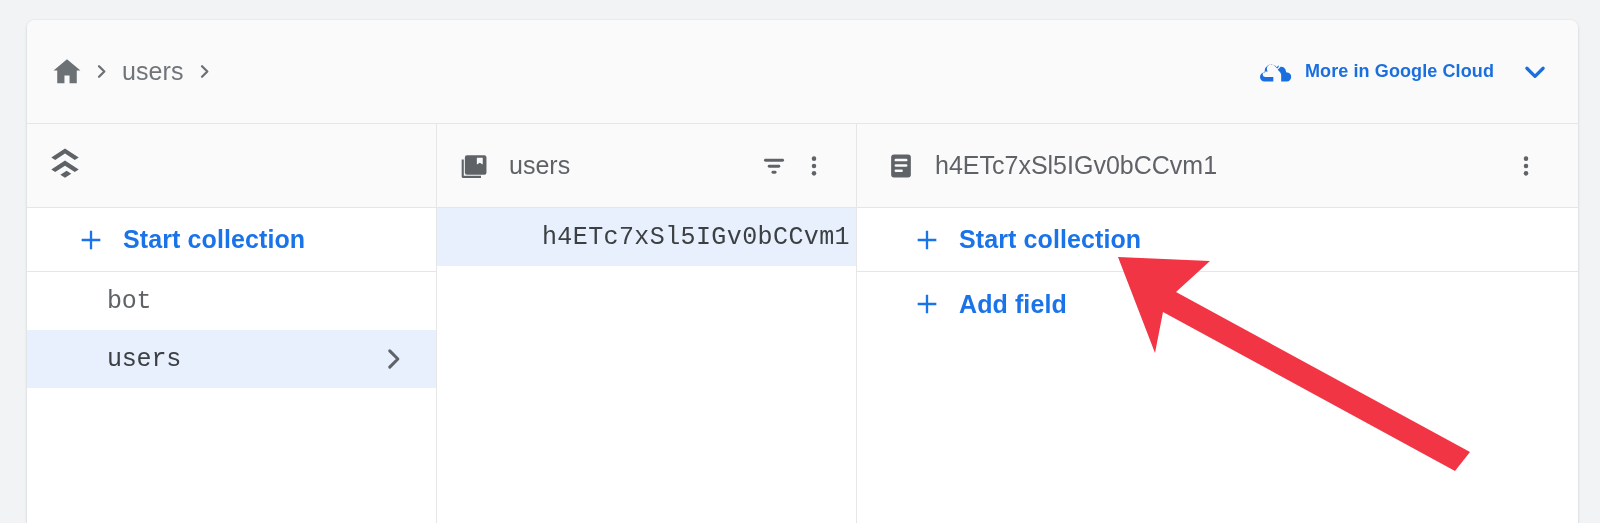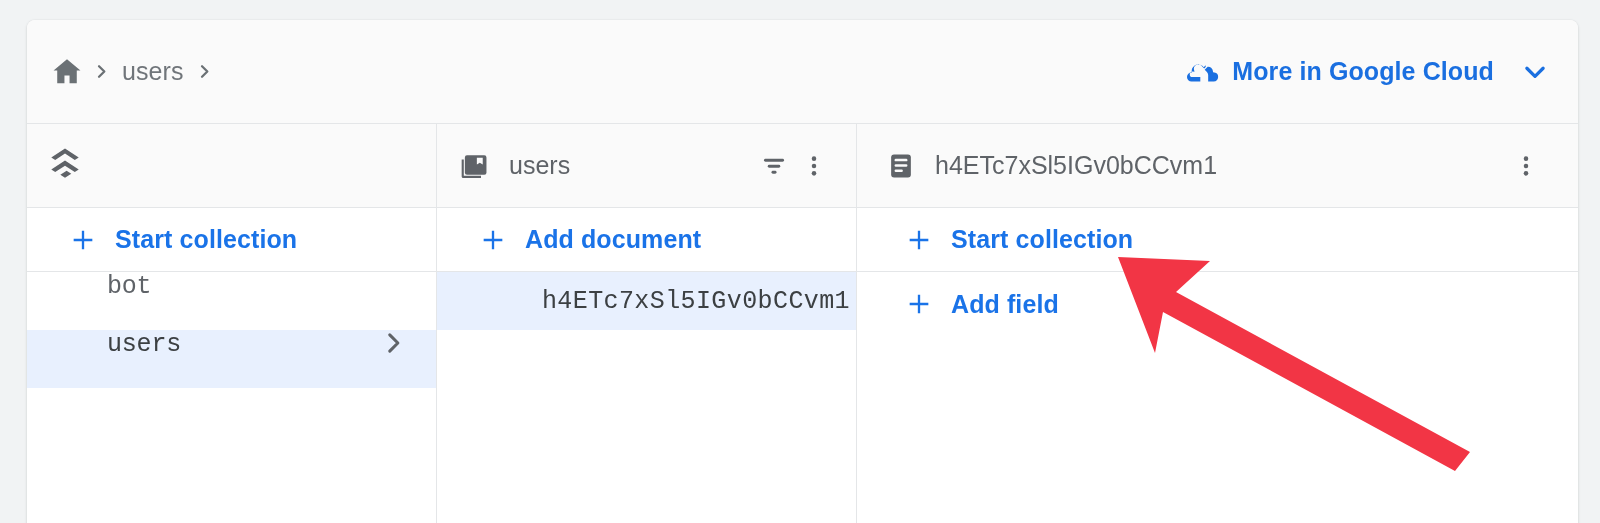--- a/index.html
+++ b/index.html
@@ -69,21 +69,21 @@
     top: 50%;
     transform: translateY(-50%);
     display: flex;
     align-items: center;
     color: #1a73e8;
     cursor: pointer;
     white-space: nowrap;
   }
   .cloud-icon { width: 34px; height: 34px; display:block; fill: #1a6fe0; margin-right: 12px; }
   .cloud-label {
-    font-size: 25px;
+    font-size: 18px;
     font-weight: 700;
     color: #1a6fe0;
     letter-spacing: 0.1px;
   }
   .cloud-chevron { width: 30px; height: 30px; display:block; margin-left: 26px; stroke:#1a6fe0; fill:none; stroke-width:2.6; }
 
   
   .columns {
     display: flex;
     height: 497px;
@@ -134,20 +134,21 @@
 
   
   .action-row {
     height: 64px;
     display: flex;
     align-items: center;
     border-bottom: 1px solid #e4e6e8;
     box-sizing: border-box;
     cursor: pointer;
     background: #ffffff;
+    padding-left: 8px;
   }
   .action-row .plus {
     width: 28px; height: 28px;
     margin-left: 42px;
     margin-right: 18px;
     flex: none;
     display: block;
     fill: #1a73e8;
   }
   .col-3 .action-row .plus { margin-left: 48px; }
@@ -156,21 +157,21 @@
     font-weight: 700;
     color: #1a73e8;
     letter-spacing: 0.1px;
     white-space: nowrap;
   }
 
   
   .list-row {
     height: 58px;
     display: flex;
-    align-items: flex-start;
+    align-items: center;
     box-sizing: border-box;
     cursor: pointer;
     background: #ffffff;
     padding-left: 80px;
     padding-right: 30px;
   }
   .list-row.selected { background: #e8f0fe; }
   .list-label {
     font-family: "Liberation Mono", "DejaVu Sans Mono", monospace;
     font-size: 25px;
@@ -288,26 +289,20 @@
         </span>
         <span class="head-btn">
           <svg width="26" height="26" viewBox="0 0 24 24" fill="#5f6368">
             <circle cx="12" cy="5.2" r="2.1"></circle>
               <circle cx="12" cy="12" r="2.1"></circle>
               <circle cx="12" cy="18.8" r="2.1"></circle>
           </svg>
         </span>
       </div>
 
-      <div class="action-row">
-        <svg class="plus" viewBox="0 0 24 24">
-            <path d="M11 4h2v7h7v2h-7v7h-2v-7H4v-2h7z"></path>
-          </svg>
-        <span class="action-label">Add document</span>
-      </div>
 
       <div class="doc-row">
         <span class="list-label">h4ETc7xSl5IGv0bCCvm1</span>
       </div>
     </div>
 
     <div class="col col-3">
       <div class="col-head" style="padding-left:28px;">
         <svg class="head-icon" viewBox="0 0 24 24">
           <rect x="4.6" y="3.4" width="14.8" height="17.2" rx="2.2"></rect>

